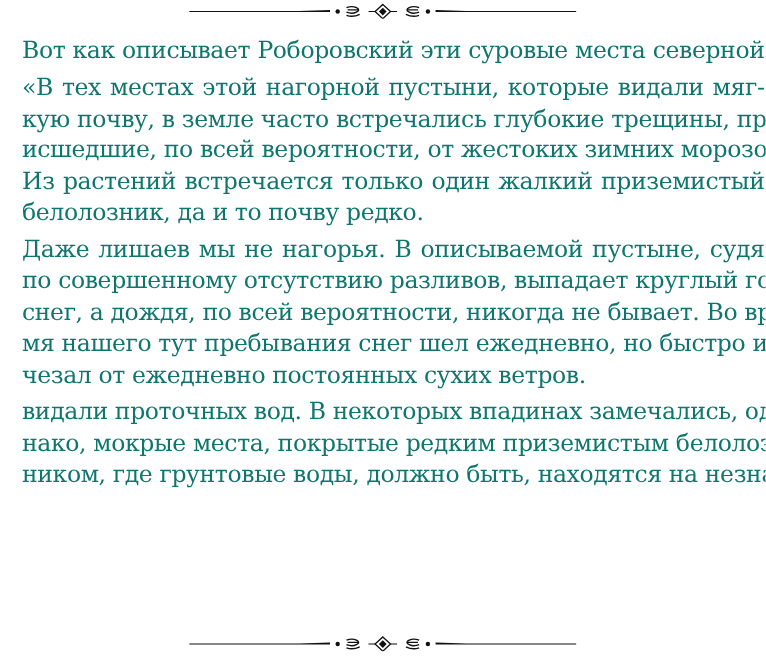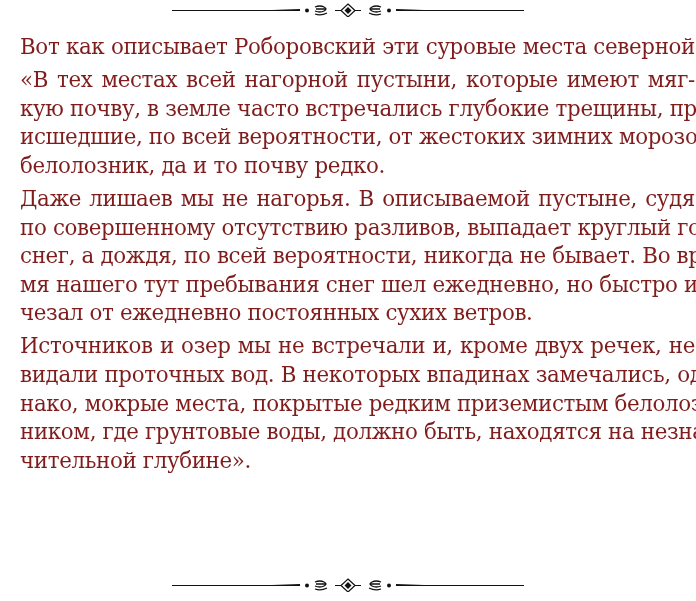--- a/index.html
+++ b/index.html
@@ -5,21 +5,21 @@
   html, body { margin: 0; padding: 0; background: #ffffff; }
   body { width: 696px; height: 601px; overflow: hidden; position: relative; }
   .ornament {
     position: absolute; left: 172px; width: 352px; height: 14px;
   }
   .ornament.top { top: 3px; }
   .ornament.bottom { top: 578px; }
   .page {
     position: absolute; left: 3px; top: 33px; width: 692px;
     font-family: "DejaVu Serif", "Liberation Serif", serif;
-    font-size: 21.4px; line-height: 28.6px; color: #7f1d1d;
+    font-size: 21.4px; line-height: 28.6px; color: #0f766e;
     letter-spacing: -0.35px;
   }
   .page p {
     margin: 0 0 4.5px 0; text-indent: 17px; text-align: justify;
     hyphens: manual;
   }
   .line { display: block; text-align: justify; text-align-last: justify; white-space: nowrap; }
   .line.last { text-align-last: left; }
 </style>
 </head>
@@ -37,38 +37,37 @@
     <path d="M176 4 L179.5 7.5 L176 11 L172.5 7.5 Z" fill="#111"></path>
     <path d="M163 7.5 L169 7.5 M183 7.5 L189 7.5" stroke="#111" stroke-width="1"></path>
   </svg>
 </div>
 
 <div class="page">
   <p>
     <span class="line">Вот как описывает Роборовский эти суровые места северной</span>
   </p>
   <p>
-    <span class="line">«В тех местах всей нагорной пустыни, которые имеют мяг-</span>
+    <span class="line">«В тех местах этой нагорной пустыни, которые видали мяг-</span>
     <span class="line" style="padding-left:0">кую почву, в земле часто встречались глубокие трещины, про-</span>
     <span class="line" style="padding-left:0">исшедшие, по всей вероятности, от жестоких зимних морозов.</span>
+    <span class="line" style="padding-left:0">Из растений встречается только один жалкий приземистый</span>
     <span class="line last" style="padding-left:0">белолозник, да и то почву редко.</span>
   </p>
   <p>
     <span class="line">Даже лишаев мы не нагорья. В описываемой пустыне, судя</span>
     <span class="line" style="padding-left:0">по совершенному отсутствию разливов, выпадает круглый год</span>
     <span class="line" style="padding-left:0">снег, а дождя, по всей вероятности, никогда не бывает. Во вре-</span>
     <span class="line" style="padding-left:0">мя нашего тут пребывания снег шел ежедневно, но быстро ис-</span>
     <span class="line last" style="padding-left:0">чезал от ежедневно постоянных сухих ветров.</span>
   </p>
   <p>
-    <span class="line">Источников и озер мы не встречали и, кроме двух речек, не</span>
     <span class="line" style="padding-left:0">видали проточных вод. В некоторых впадинах замечались, од-</span>
     <span class="line" style="padding-left:0">нако, мокрые места, покрытые редким приземистым белолоз-</span>
     <span class="line" style="padding-left:0">ником, где грунтовые воды, должно быть, находятся на незна-</span>
-    <span class="line last" style="padding-left:0">чительной глубине».</span>
   </p>
 </div>
 
 <div class="ornament bottom">
   <svg width="352" height="14" viewBox="0 0 352 14">
     <path d="M0 7 L100 7 L128 6 L128 8 L100 8 L0 8 Z" fill="#111"></path>
     <path d="M352 7 L252 7 L224 6 L224 8 L252 8 L352 8 Z" fill="#111"></path>
     <circle cx="135" cy="7.5" r="2" fill="#111"></circle>
     <circle cx="217" cy="7.5" r="2" fill="#111"></circle>
     <path d="M143 4 Q148 2 152 4 Q156 6 152 8 Q148 10 143 8 M144 6 Q150 6 154 6 M143 11 Q149 13 155 10" stroke="#111" stroke-width="1.3" fill="none"></path>

